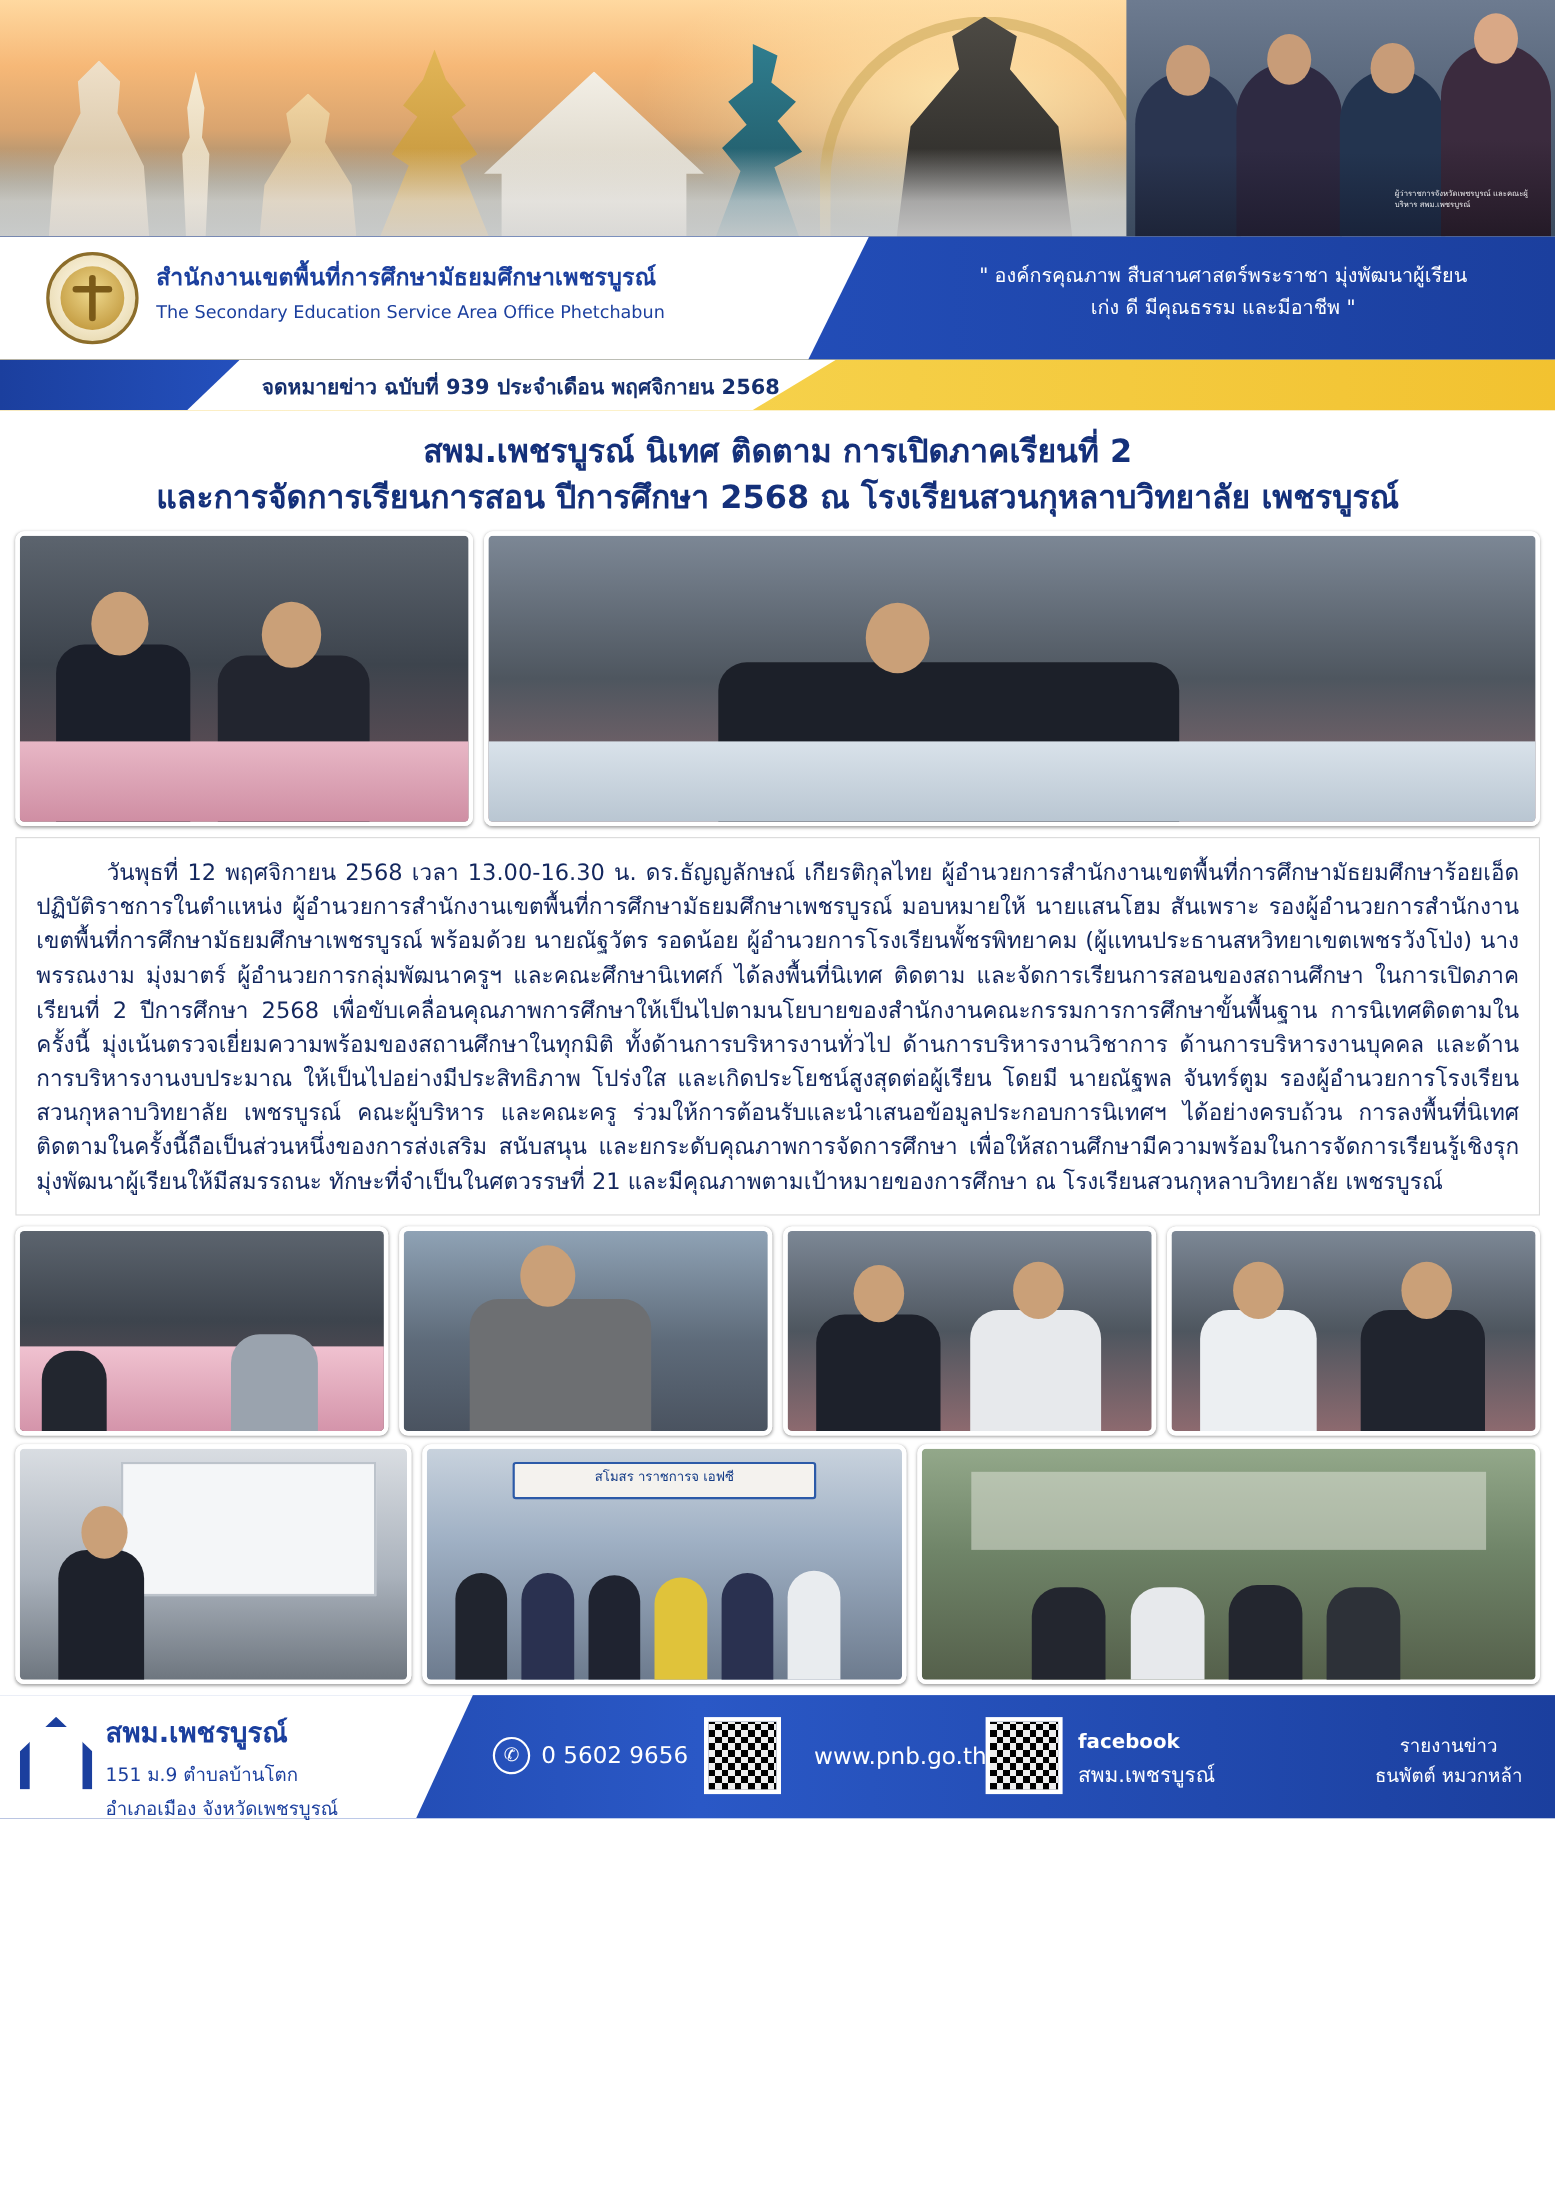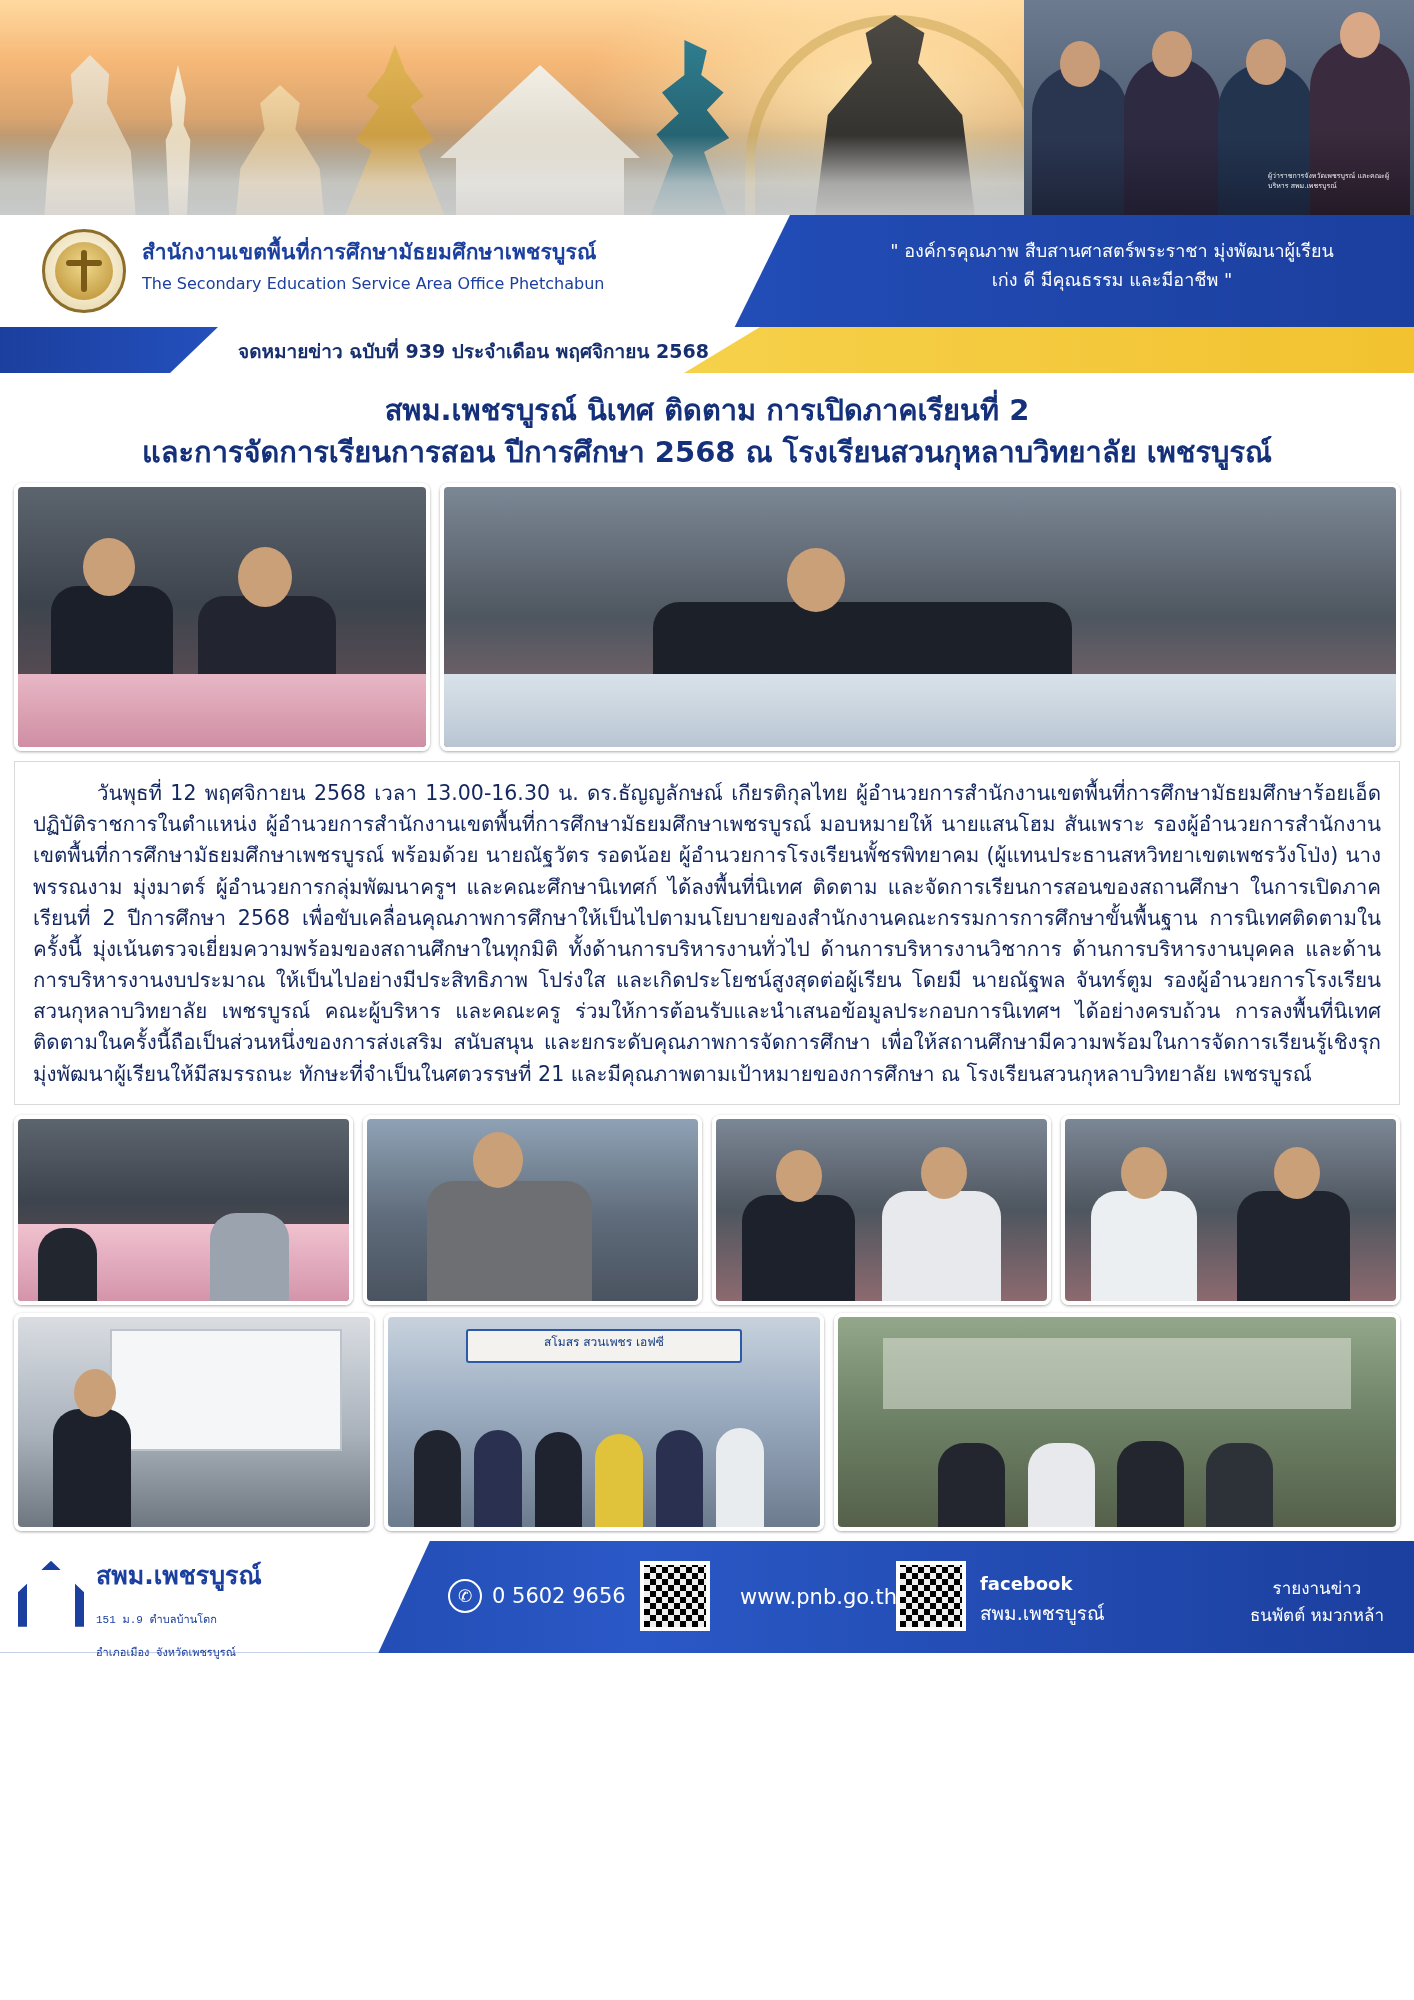--- a/index.html
+++ b/index.html
@@ -216,21 +216,21 @@
     background:#ffffff; clip-path: polygon(0 0, 100% 0, 88% 100%, 0 100%);
   }
   .footer .roof {
     position:absolute; left: 18px; top: 20px; width: 66px; height: 66px;
     border: 9px solid #1b3f9e;
     border-bottom: none;
     clip-path: polygon(50% 0%, 100% 48%, 100% 100%, 0 100%, 0 48%);
   }
   .footer .addr { position:absolute; left: 96px; top: 14px; color:#1b3f9e; }
   .footer .addr .name { font-size: 25px; font-weight: bold; }
-  .footer .addr .l1, .footer .addr .l2 { font-size: 11px; margin-top: 15px; font-family: Liberation Mono, monospace; }
+  .footer .addr .l1, .footer .addr .l2 { font-size: 17px; margin-top: 4px; }
   .phone-wrap { position:absolute; left: 448px; top: 38px; display:flex; align-items:center; gap:10px; color:#fff; }
   .phone-circle {
     width: 34px; height:34px; border-radius:50%; border:2px solid #fff;
     display:flex; align-items:center; justify-content:center; font-size:17px;
   }
   .phone-num { font-size: 21px; }
   .qr {
     position:absolute; width: 70px; height: 70px; top: 20px;
     background:
       repeating-linear-gradient(90deg,#fff 0 6px,#111 6px 12px),
@@ -362,21 +362,21 @@
 <div class="photo-row row3">
   <div class="photo q-a">
     <div class="ph-inner scene-screen">
       <div style="position:absolute;left:26%;top:6%;width:66%;height:58%;background:#f4f6f8;border:2px solid #bcc3cb;"></div>
       <div class="figure" style="left:10%;width:22%;height:56%;background:#1d212b;"></div>
       <div class="fig-head" style="left:16%;bottom:52%;width:42px;height:48px;"></div>
     </div>
   </div>
   <div class="photo q-b">
     <div class="ph-inner scene-group">
-      <div class="signboard">สโมสร สวนเพชร เอฟซี</div>
+      <div class="signboard">สโมสร าราชการจ เอฟซี</div>
       <div class="figure" style="left:6%;width:11%;height:46%;background:#20242e;"></div>
       <div class="figure" style="left:20%;width:11%;height:46%;background:#2a3150;"></div>
       <div class="figure" style="left:34%;width:11%;height:45%;background:#1f2330;"></div>
       <div class="figure" style="left:48%;width:11%;height:44%;background:#e0c33a;"></div>
       <div class="figure" style="left:62%;width:11%;height:46%;background:#2a3150;"></div>
       <div class="figure" style="left:76%;width:11%;height:47%;background:#e9ecef;"></div>
     </div>
   </div>
   <div class="photo q-c">
     <div class="ph-inner scene-out">

